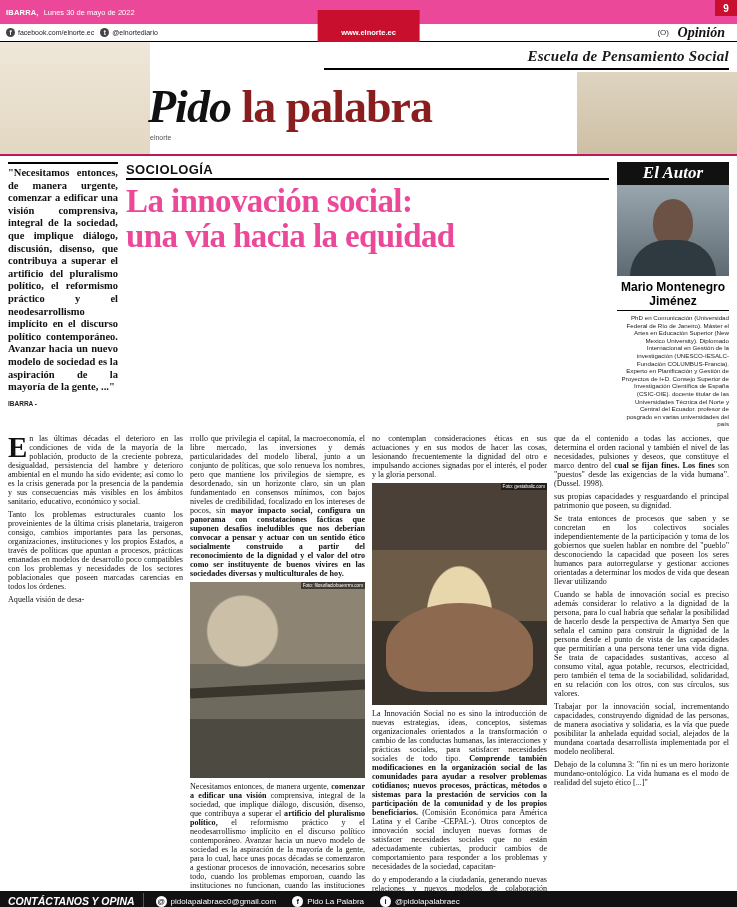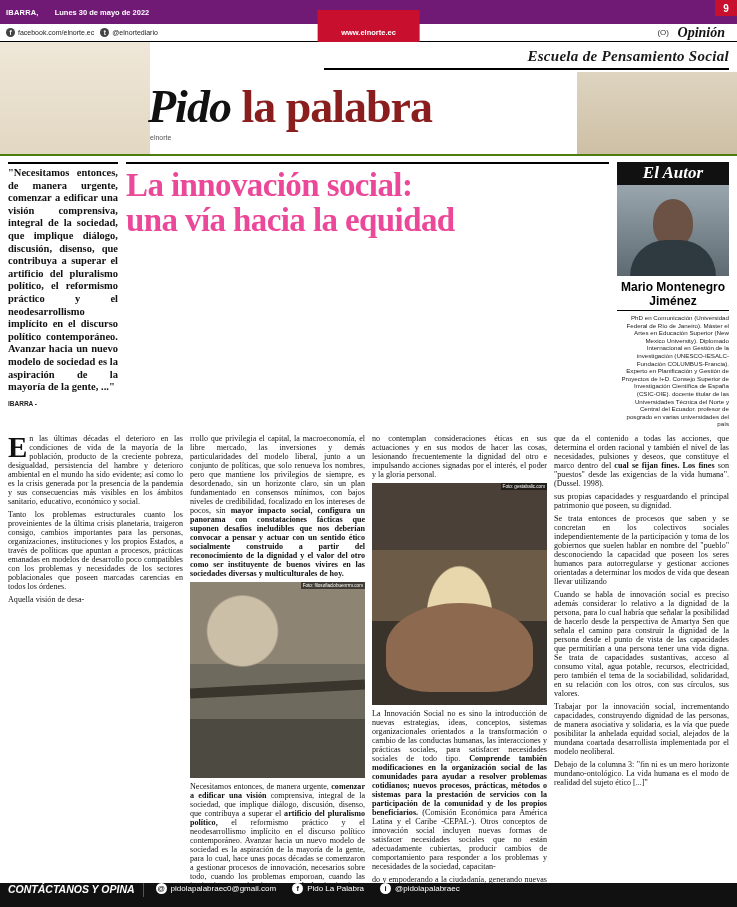--- a/index.html
+++ b/index.html
@@ -8,32 +8,32 @@
     height: 907px;
     background: #ffffff;
     font-family: "Liberation Serif", serif;
     overflow: hidden;
     position: relative;
   }
 
   
   .topbar {
     height: 24px;
-    background: #701a75;
+    background: #ec4899;
     color: #ffffff;
     display: flex;
     align-items: center;
     padding: 0 6px;
     font-family: "Liberation Sans", sans-serif;
     font-size: 7.5px;
     font-weight: bold;
     position: relative;
   }
   .topbar .city { letter-spacing: .2px; }
-  .topbar .date { font-weight: bold; margin-left: 16px; text-align: right; }
+  .topbar .date { font-weight: normal; margin-left: 5px; text-align: right; }
   .topbar .pagenum {
     position: absolute;
     right: 0; top: 0;
     width: 22px; height: 16px;
     background: #c8102e;
     color: #fff;
     display: flex; align-items: center; justify-content: center;
     font-size: 10px; font-weight: bold;
   }
 
@@ -73,21 +73,21 @@
     font-style: italic;
     font-weight: bold;
     font-size: 14px;
     color: #111;
   }
 
   
   .masthead {
     position: relative;
     height: 114px;
-    border-bottom: 2px solid #4d7c0f;
+    border-bottom: 2px solid #be185d;
     background: #ffffff;
     overflow: hidden;
   }
   .masthead .escuela {
     position: absolute;
     right: 8px; top: 6px;
     font-size: 15px;
     font-style: italic;
     font-weight: bold;
     color: #1a1a1a;
@@ -261,25 +261,25 @@
     width: 84%; height: 40%;
     background: #8d6a4f;
     border-radius: 50% 50% 30% 30%;
   }
 
   
   .footer {
     position: absolute;
     left: 0; bottom: 0;
     width: 737px;
-    height: 24px;
+    height: 16px;
     background: #111;
     color: #fff;
     display: flex;
-    align-items: flex-start;
+    align-items: flex-end;
     font-family: "Liberation Sans", sans-serif;
     font-size: 8px;
   }
   .footer .contact {
     font-style: italic; font-weight: bold;
     font-size: 10.5px;
     padding: 0 8px;
     white-space: nowrap;
   }
   .footer .fitem { display: flex; align-items: center; margin-right: 16px; }
@@ -330,20 +330,21 @@
 
   <div class="headline-row">
 
     <div class="quotecol">
       <div class="quote-rule"></div>
       <div class="pullquote">"Necesitamos entonces, de manera urgente, comenzar a edificar una visión comprensiva, integral de la sociedad, que implique diálogo, discusión, disenso, que contribuya a superar el artificio del pluralismo político, el reformismo práctico y el neodesarrollismo implícito en el discurso político contemporáneo. Avanzar hacia un nuevo modelo de sociedad es la aspiración de la mayoría de la gente, ..."</div>
       <div class="ibarra-tag">IBARRA -</div>
     </div>
 
     <div class="headcol">
+      <div class="kicker">SOCIOLOGÍA</div>
       <div class="kicker-rule"></div>
       <div class="headline">
         <div>La innovación social:</div>
         <div>una vía hacia la equidad</div>
       </div>
     </div>
 
     <div class="authorcol">
       <div class="author-bar">El Autor</div>
       <div class="author-photo">

